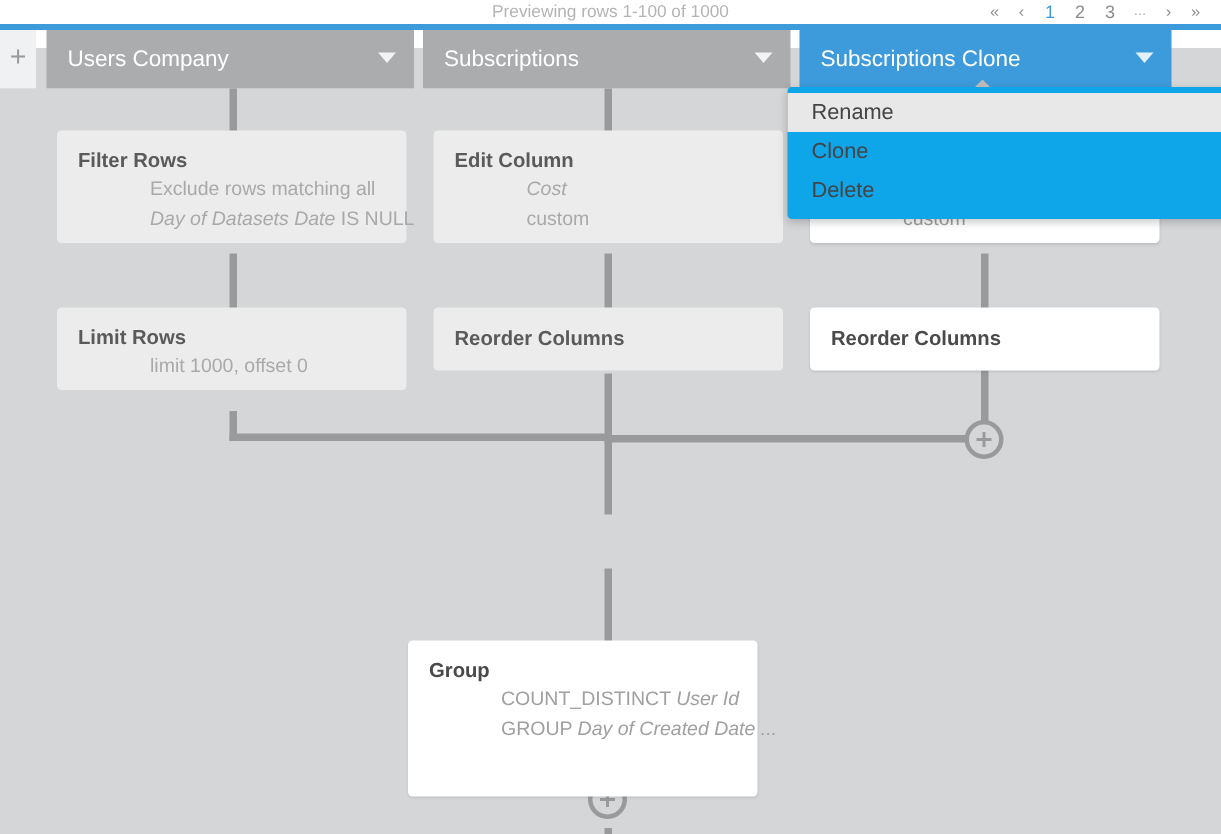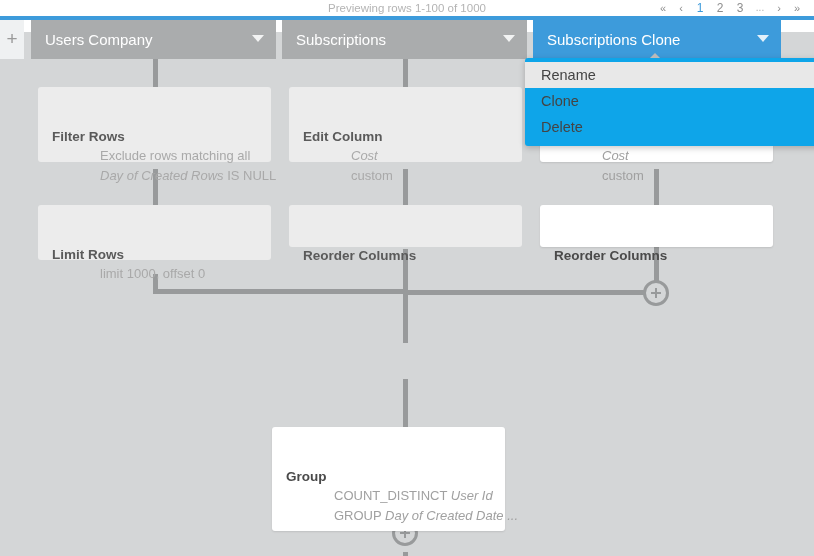--- a/index.html
+++ b/index.html
@@ -190,21 +190,20 @@
   .card.white {
     background: #ffffff;
     box-shadow: 0 1px 2px rgba(0,0,0,.10);
   }
   .card-title {
     font-size: 13.5px;
     font-weight: bold;
     color: #5a5a5a;
     line-height: 19px;
     white-space: nowrap;
-    margin-top: 30px;
   }
   .card.white .card-title { color: #4a4a4a; }
   .card-line {
     font-size: 13px;
     color: #a9a9a9;
     line-height: 20px;
     white-space: nowrap;
     margin-left: 48px;
   }
   .card.white .card-line { color: #a0a0a0; }
@@ -303,21 +302,21 @@
     <div class="connector v-line" style="left:654px; top:110px; height:47px;"></div>
     <div class="connector v-line" style="left:654px; top:188px; height:46px;"></div>
     <div class="connector h-line" style="left:403px; top:231px; width:252px;"></div>
 
     <div class="plus-node" style="left:643px; top:221px;"></div>
     <div class="plus-node" style="left:392px; top:461px;"></div>
 
     <div class="card" style="left:38px; top:28px; width:233px; height:75px;">
       <div class="card-title">Filter Rows</div>
       <div class="card-line">Exclude rows matching all</div>
-      <div class="card-line"><em>Day of Created Rows</em><span> IS NULL</span></div>
+      <div class="card-line"><em>Day of Datasets Date</em><span> IS NULL</span></div>
     </div>
 
     <div class="card" style="left:38px; top:146px; width:233px; height:55px;">
       <div class="card-title">Limit Rows</div>
       <div class="card-line">limit 1000, offset 0</div>
     </div>
 
     <div class="card" style="left:289px; top:28px; width:233px; height:75px;">
       <div class="card-title">Edit Column</div>
       <div class="card-line"><em>Cost</em></div>

